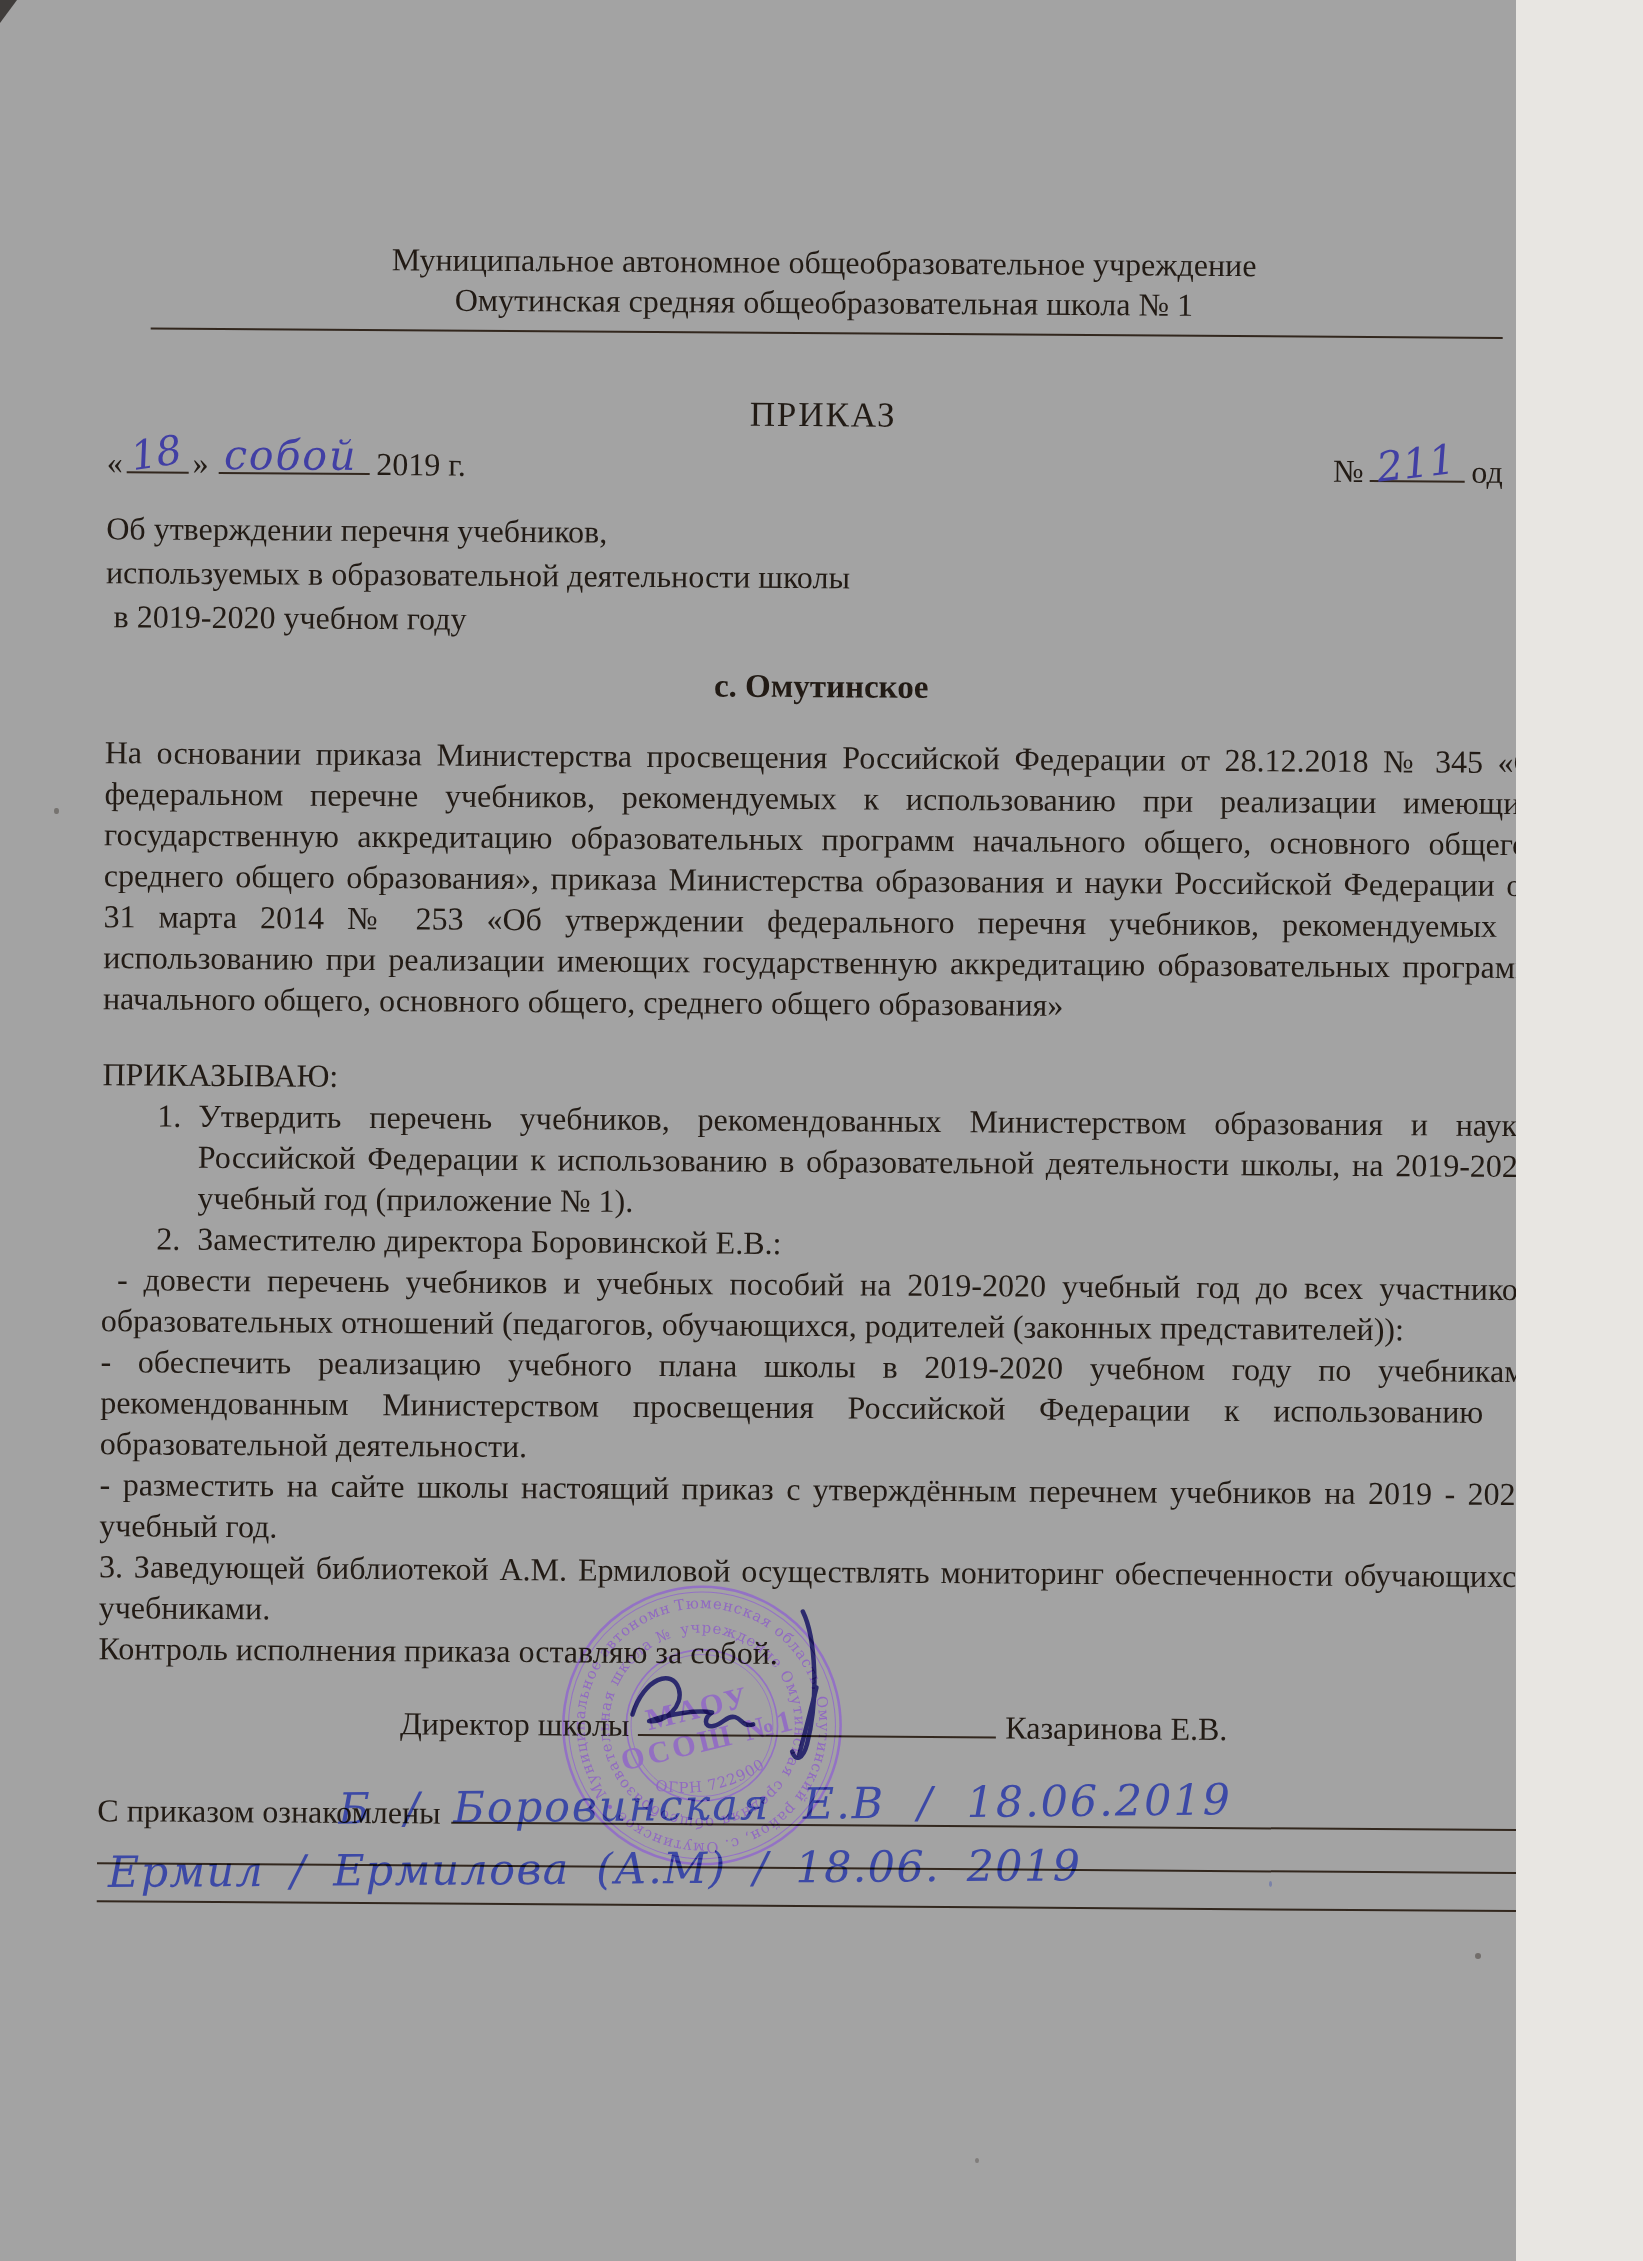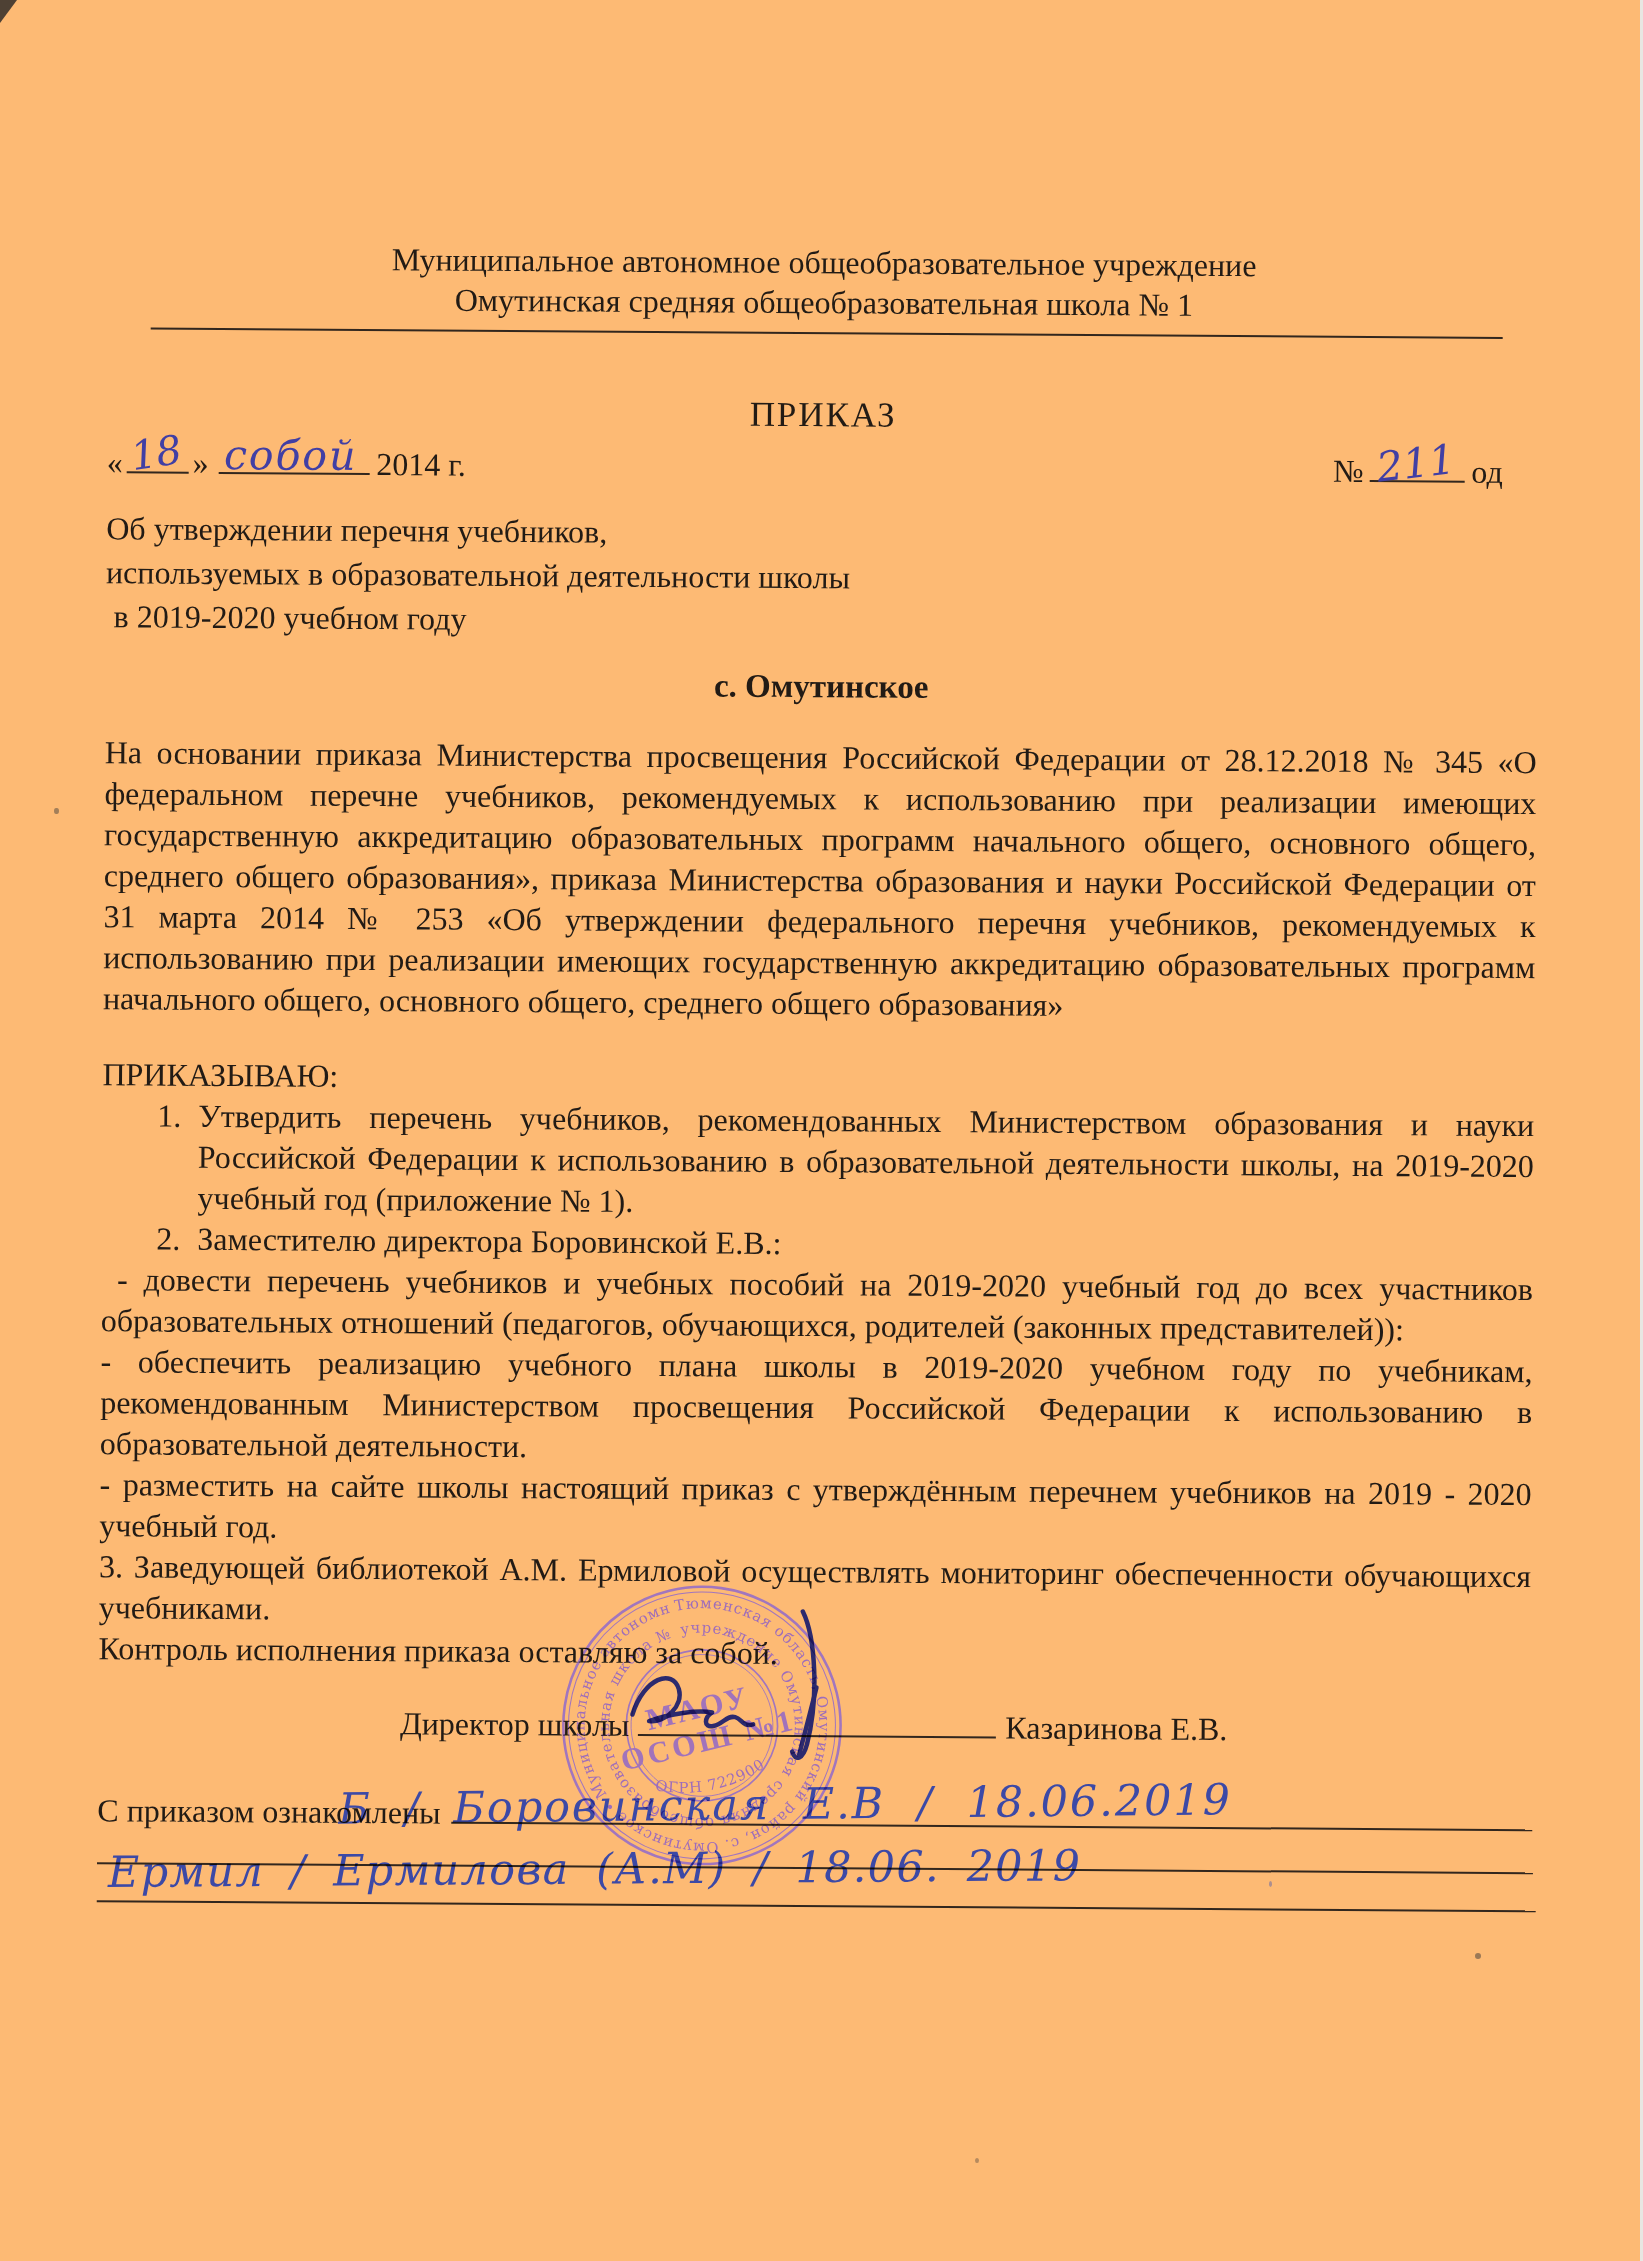--- a/index.html
+++ b/index.html
@@ -1,19 +1,19 @@
 <!DOCTYPE html>
 <html style="font-size:10.3px"><head>
 <meta charset="utf-8">
 <style>
   html,body{margin:0;padding:0;background:#e8e6e2;}
   .sheet{
     position:relative;
-    width:1640px;height:2261px;
-    background:#fdba74;
+    width:1516px;height:2261px;
+    background:#a3a3a3;
     overflow:hidden;
     font-family:"Liberation Serif","DejaVu Serif",serif;
     color:#221b15;
   }
   .tilt{
     position:absolute;inset:0;
     transform:rotate(0.4deg);
     transform-origin:77px 0;
   }
   .flow{
@@ -82,21 +82,21 @@
       <div class="org">
         <div>Муниципальное автономное общеобразовательное учреждение</div>
         <div>Омутинская средняя общеобразовательная школа № 1</div>
       </div>
       <div class="header-rule"></div>
 
       <div class="doc-title">ПРИКАЗ</div>
 
       <div class="meta-row">
         <div class="meta-left">
-          <span>«</span><span class="blank blank-day"><span class="hw hw-day">18</span></span><span>»</span><span class="blank blank-month"><span class="hw hw-month">собой</span></span><span>2014 г.</span>
+          <span>«</span><span class="blank blank-day"><span class="hw hw-day">18</span></span><span>»</span><span class="blank blank-month"><span class="hw hw-month">собой</span></span><span>2019 г.</span>
         </div>
         <div class="meta-right">
           <span>№</span><span class="blank blank-num"><span class="hw hw-num">211</span></span><span>од</span>
         </div>
       </div>
 
       <div class="subject">
         <div>Об утверждении перечня учебников,</div>
         <div>используемых в образовательной деятельности школы</div>
         <div> в 2019-2020 учебном году</div>

